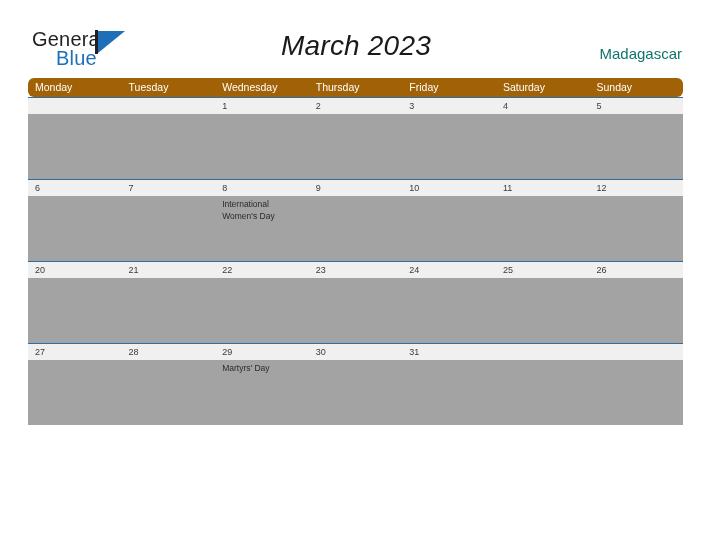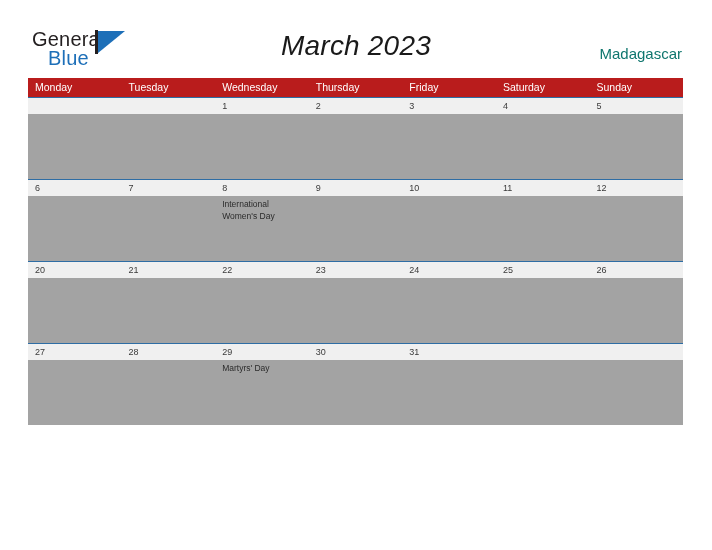--- a/index.html
+++ b/index.html
@@ -40,21 +40,21 @@
     left: 0;
     top: 0;
     font-size: 20px;
     color: #231f20;
     letter-spacing: 0.2px;
     line-height: 22px;
     white-space: nowrap;
   }
   .logo-blue {
     position: absolute;
-    left: 16px;
+    left: 24px;
     top: 19px;
     font-size: 20px;
     color: #1d6fb8;
     letter-spacing: 0.2px;
     line-height: 22px;
     white-space: nowrap;
   }
   .logo-mark {
     position: absolute;
     left: 63px;
@@ -105,21 +105,22 @@
   .calendar {
     position: absolute;
     left: 28px;
     top: 78px;
     width: 655px;
   }
   .weekday-row {
     display: flex;
     width: 100%;
     height: 19px;
-    background: #b91c1c;
+    background: #a16207;
+    border-radius: 6px;
   }
   .weekday {
     flex: 1 1 0;
     color: #ffffff;
     font-size: 10.5px;
     line-height: 19px;
     padding-left: 7px;
     box-sizing: border-box;
     white-space: nowrap;
     overflow: hidden;

